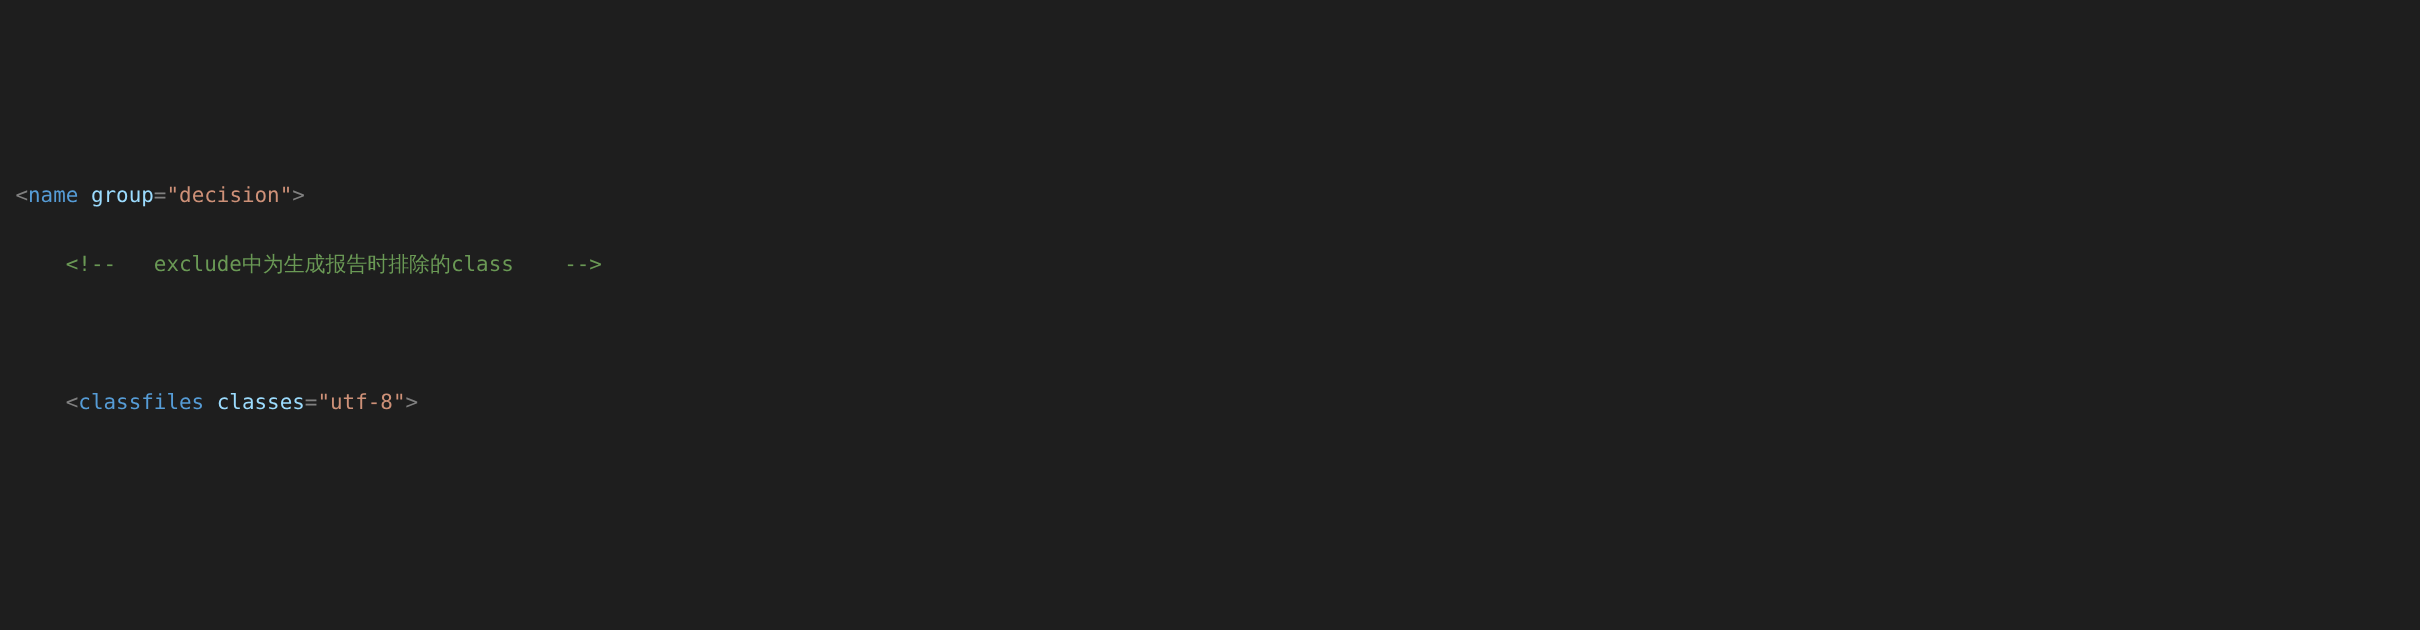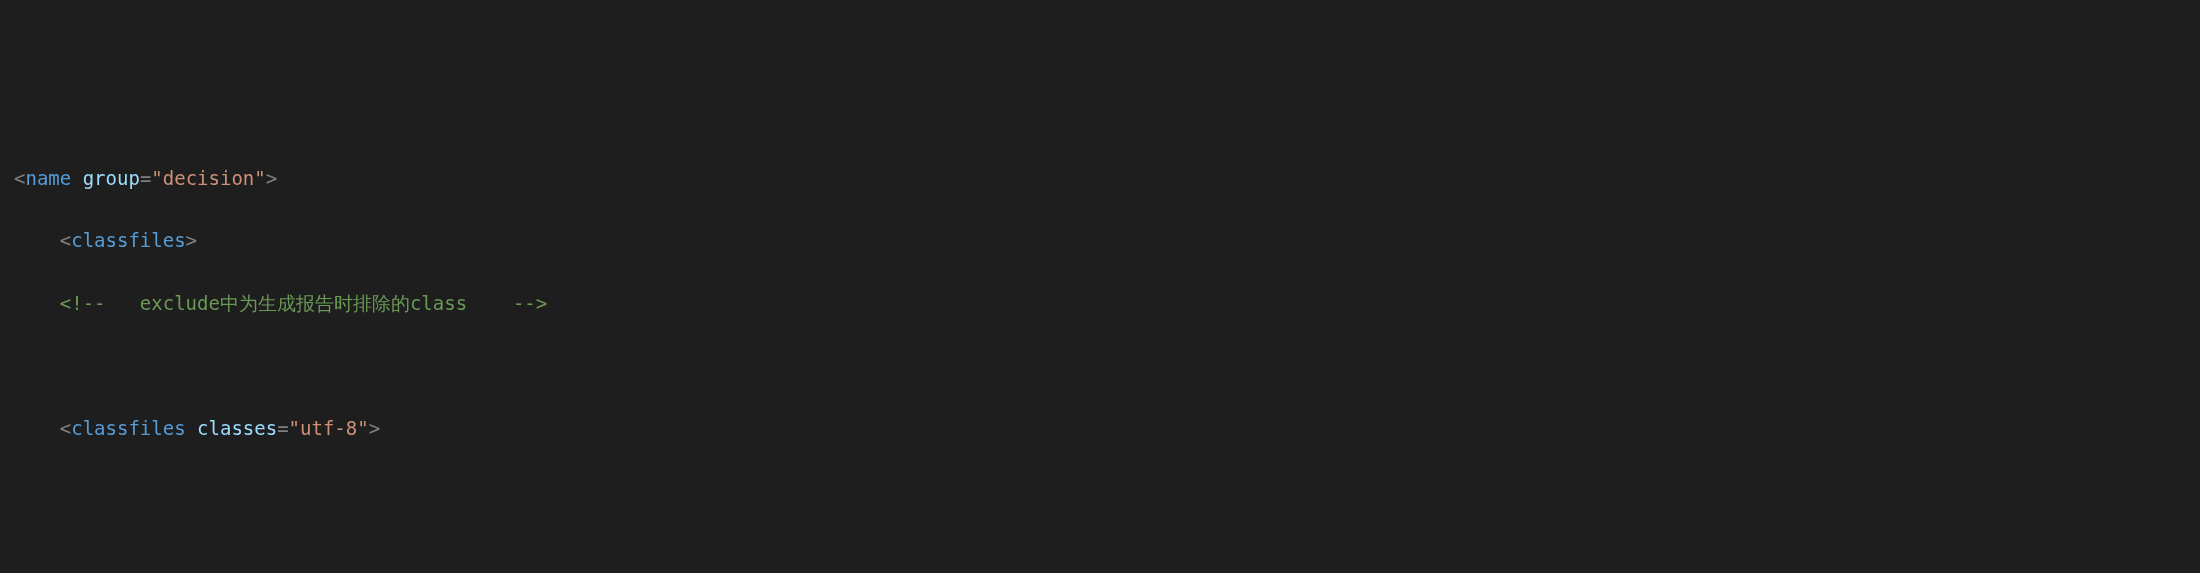--- a/index.html
+++ b/index.html
@@ -20,21 +20,20 @@
 .str { color: #ce9178; }
 .comment { color: #6a9955; }
 </style>
 </head>
 <body>
 
 
 
 <div>
 <span class="line"><span class="bracket">&lt;</span><span class="tag">name</span> <span class="attr">group</span><span class="bracket">=</span><span class="str">"decision"</span><span class="bracket">&gt;</span></span>
-<span class="line">    <span class="bracket">&lt;</span><span class="tag">classfiles</span><span class="bracket">&gt;</span></span>
 <span class="line">    <span class="comment">&lt;!--</span><span class="comment">   exclude中为生成报告时排除的class    </span><span class="comment">--&gt;</span></span>
 <span class="line"> </span>
 <span class="line">    <span class="bracket">&lt;</span><span class="tag">classfiles</span> <span class="attr">classes</span><span class="bracket">=</span><span class="str">"utf-8"</span><span class="bracket">&gt;</span></span>
 
 
 
 
 
 
 </div>

